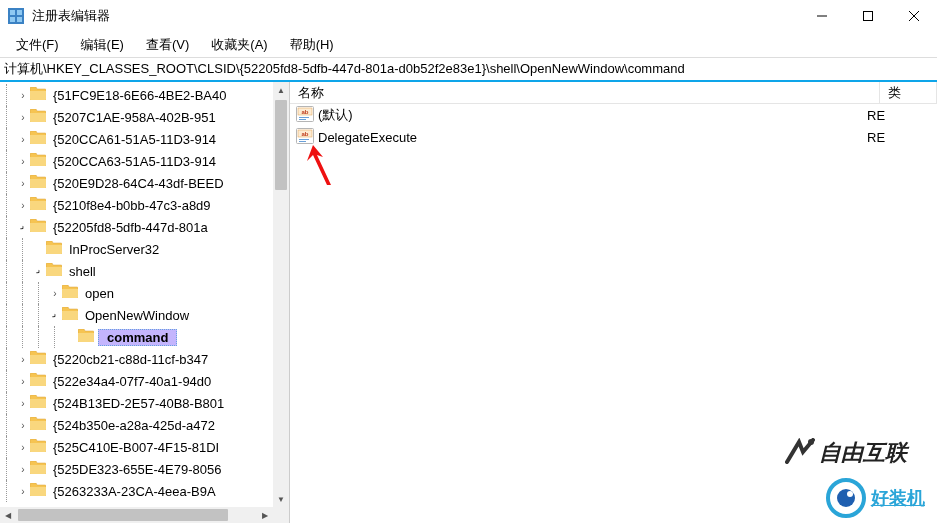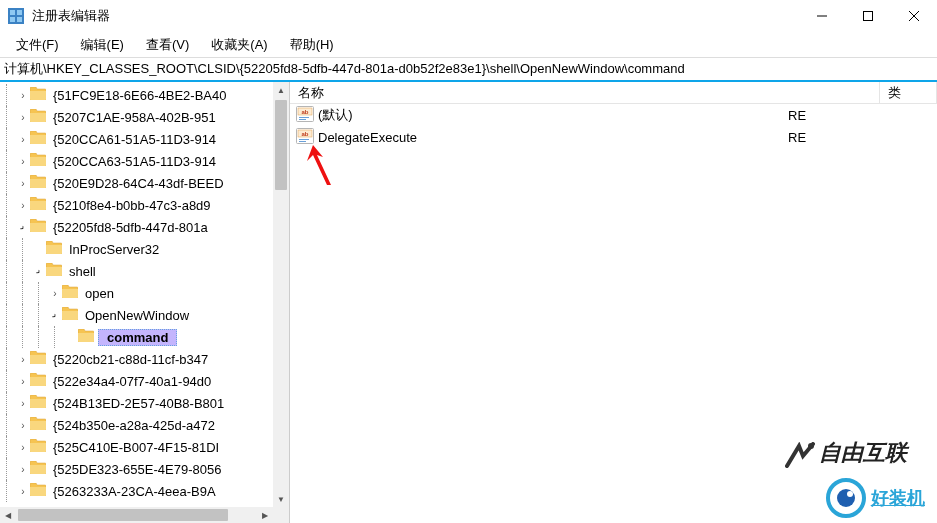--- a/index.html
+++ b/index.html
@@ -40,21 +40,21 @@
   .folder-icon { width: 16px; height: 13px; margin-right: 4px; flex-shrink: 0; }
   
   
   .list-header { height: 22px; display: flex; border-bottom: 1px solid #e5e5e5; font-size: 13px; }
   .list-header-cell { padding: 2px 8px; border-right: 1px solid #e5e5e5; }
   .col-name { width: 590px; }
   .col-type { flex: 1; }
   
   
   .list-row { height: 22px; display: flex; align-items: center; padding-left: 6px; font-size: 13px; }
-  .list-row .cell-name { width: 492px; display: flex; align-items: center; }
+  .list-row .cell-name { width: 571px; display: flex; align-items: center; }
   .list-row .cell-type { flex: 1; }
   
   
   .value-icon { width: 18px; height: 16px; margin-right: 4px; flex-shrink: 0; }
   
   
   .red-arrow { position: absolute; left: 305px; top: 145px; z-index: 5; }
   
   
   .scrollbar-vert { position: absolute; right: 0; top: 0; bottom: 16px; width: 16px; background: #f0f0f0; }
@@ -63,21 +63,21 @@
   .scrollbar-vert .arrow-up { top: 0; }
   .scrollbar-vert .arrow-down { bottom: 0; }
   .scrollbar-horz { position: absolute; left: 0; right: 16px; bottom: 0; height: 16px; background: #f0f0f0; }
   .scrollbar-horz .thumb { position: absolute; top: 2px; bottom: 2px; left: 18px; width: 210px; background: #c2c2c2; border-radius: 1px; }
   .scrollbar-horz .arrow-left, .scrollbar-horz .arrow-right { position: absolute; top: 0; width: 16px; height: 16px; display: flex; align-items: center; justify-content: center; font-size: 8px; color: #555; }
   .scrollbar-horz .arrow-left { left: 0; }
   .scrollbar-horz .arrow-right { right: 0; }
   .scroll-corner { position: absolute; right: 0; bottom: 0; width: 16px; height: 16px; background: #f0f0f0; }
   
   
-  .watermark1 { position: absolute; right: 30px; bottom: 55px; display: flex; align-items: flex-end; font-size: 22px; font-weight: 700; font-style: italic; color: #222; z-index: 20; }
+  .watermark1 { position: absolute; right: 30px; bottom: 55px; display: flex; align-items: flex-start; font-size: 22px; font-weight: 700; font-style: italic; color: #222; z-index: 20; }
   .watermark1 svg { margin-right: 4px; }
   .watermark2 { position: absolute; right: 12px; bottom: 4px; display: flex; align-items: center; z-index: 20; }
   .watermark2 .wm2-text { font-size: 18px; font-weight: 700; color: #2aa5d8; margin-left: 4px; text-decoration: underline; }
   
   .tree-scroll-area { position: absolute; left:0; top:0; right:16px; bottom:16px; overflow:hidden; }
 </style>
 </head>
 <body>
 
 <div class="titlebar">

